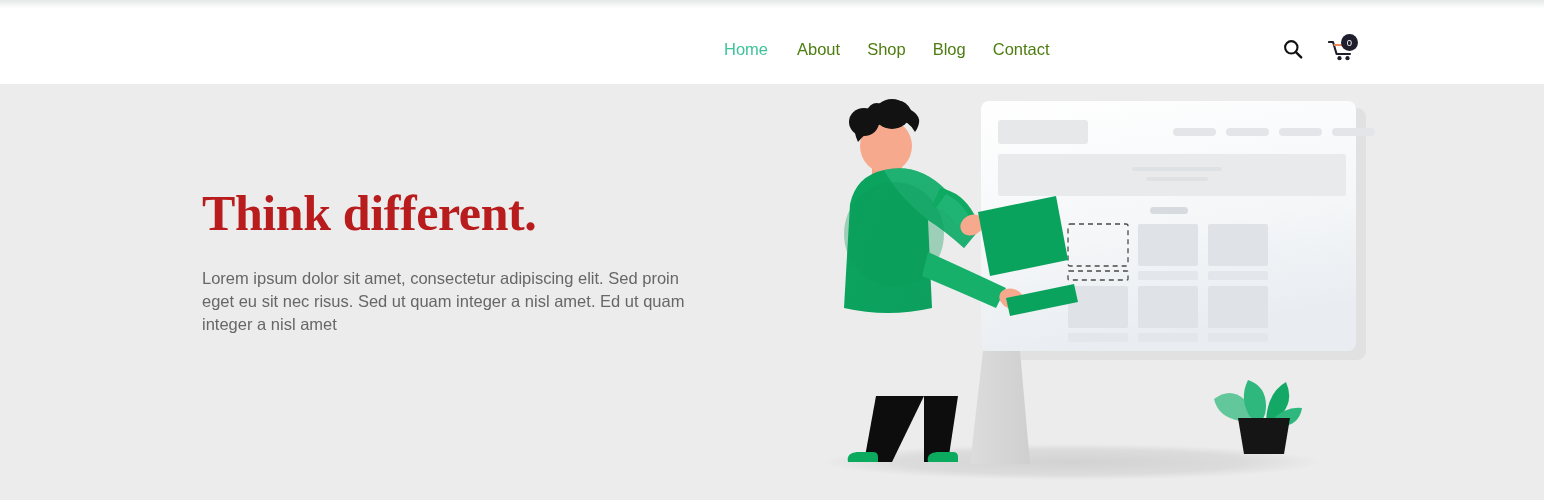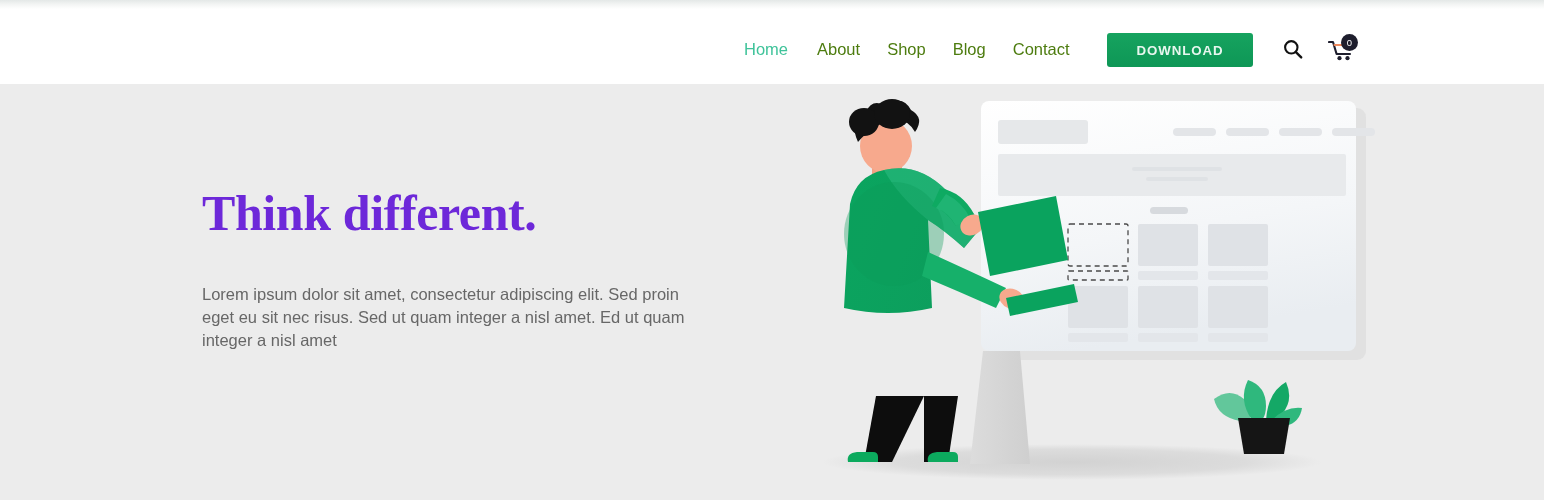--- a/index.html
+++ b/index.html
@@ -46,21 +46,21 @@
   }
 
   .nav {
     position: absolute; left: 724px; top: 31px;
     display: flex; align-items: center; gap: 0;
   }
   .nav a {
     font-size: 16.5px; color: #4d7c0f; text-decoration: none;
     padding: 0 27px 0 0; line-height: 1.2; white-space: nowrap;
   }
-  .nav a:first-child { padding-right: 29px; margin-left: 20px; }
+  .nav a:first-child { padding-right: 29px; }
   .nav a.active { color: #3fc39a; }
 
   .download-btn {
     position: absolute; left: 1107px; top: 24px;
     width: 146px; height: 34px;
     background: linear-gradient(to bottom, #16a35f 0%, #0e9756 100%);
     border: none; border-radius: 3px; cursor: pointer;
     color: #e7f6ee; font-size: 13.3px; font-weight: bold;
     letter-spacing: 0.9px; font-family: "Liberation Sans", sans-serif;
     display: flex; align-items: center; justify-content: center;
@@ -88,25 +88,25 @@
     width: 1544px; height: 416px;
     background: #ececec; overflow: hidden;
   }
 
   .hero-text { position: absolute; left: 202px; top: 103px; width: 520px; }
 
   .hero-title {
     font-family: "Liberation Serif", serif;
     font-weight: bold;
     font-size: 50px; line-height: 52px;
-    color: #6d28d9; letter-spacing: -0.4px;
+    color: #b91c1c; letter-spacing: -0.4px;
   }
 
   .hero-desc {
-    margin-top: 44px;
+    margin-top: 28px;
     font-size: 16.5px; line-height: 23px;
     color: #676767; max-width: 490px;
   }
 
   .get-started {
     margin-top: 32px;
     width: 170px; height: 42px;
     background: linear-gradient(to bottom, #1aa563 0%, #0c8e4f 100%);
     border: none; border-radius: 3px; cursor: pointer;
     color: #ffffff; font-size: 13.3px; font-weight: bold;
@@ -131,21 +131,20 @@
 
 
     <nav class="nav">
       <a href="#" class="active">Home</a>
       <a href="#">About</a>
       <a href="#">Shop</a>
       <a href="#">Blog</a>
       <a href="#">Contact</a>
     </nav>
 
-    <button class="download-btn">DOWNLOAD</button>
 
     <span class="icon-search">
       <svg width="22" height="22" viewBox="0 0 22 22">
         <circle cx="9.3" cy="9.3" r="6.2" fill="none" stroke="#111111" stroke-width="2.1"></circle>
         <line x1="13.9" y1="14.1" x2="19.2" y2="19.4" stroke="#111111" stroke-width="2.4" stroke-linecap="round"></line>
       </svg>
     </span>
 
     <span class="icon-cart">
       <svg width="34" height="32" viewBox="0 0 34 32">

